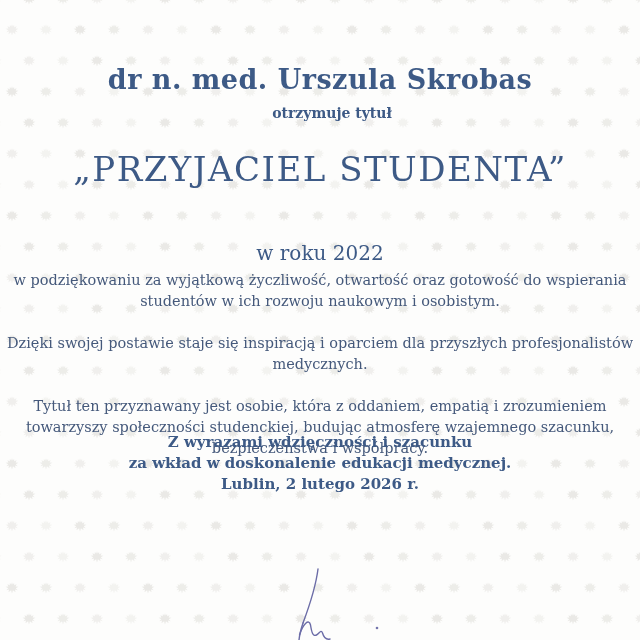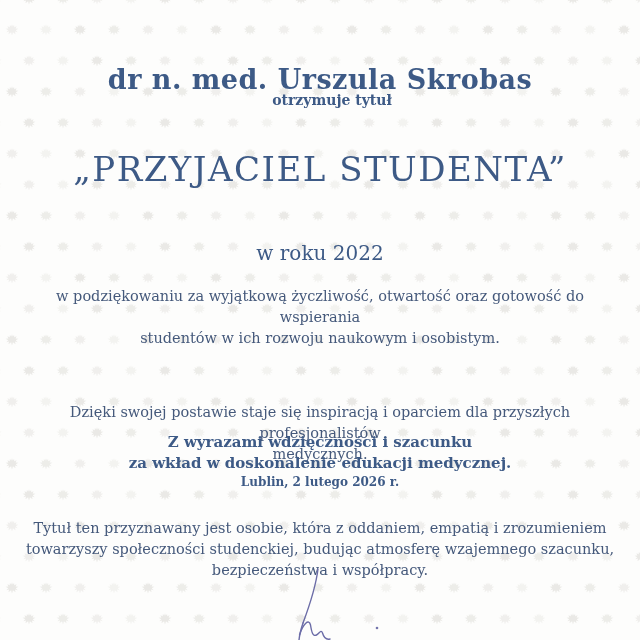--- a/index.html
+++ b/index.html
@@ -32,21 +32,21 @@
     white-space: pre-line;
   }
   .recipient {
     top: 64px;
     font-size: 27px;
     font-weight: bold;
     color: var(--heading-color, #3d5a86);
     letter-spacing: 0.5px;
   }
   .subtitle {
-    top: 92px;
+    top: 105px;
     font-size: 14px;
     font-weight: bold;
     color: var(--heading-color, #3d5a86);
     padding-left: 24px;
   }
   .cert-title {
     top: 149px;
     font-size: 34px;
     font-weight: normal;
     color: var(--heading-color, #3d5a86);
@@ -56,31 +56,31 @@
     top: 201px;
     font-size: 20px;
     color: var(--heading-color, #3d5a86);
     margin-top: 40px;
   }
   .body-text {
     top: 249px;
     font-size: 14.5px;
     line-height: 21px;
   }
-  .body-text p { margin: 16px; }
+  .body-text p { margin: 0; }
   .closing {
     top: 432px;
     font-size: 15px;
     font-weight: bold;
     line-height: 21px;
     color: var(--heading-color, #3d5a86);
   }
   .date-line {
     top: 475px;
-    font-size: 12px;
+    font-size: 15px;
     font-weight: bold;
     color: var(--heading-color, #3d5a86);
   }
   .signature {
     position: absolute;
     left: 255px;
     top: 555px;
     width: 170px;
     height: 85px;
   }

